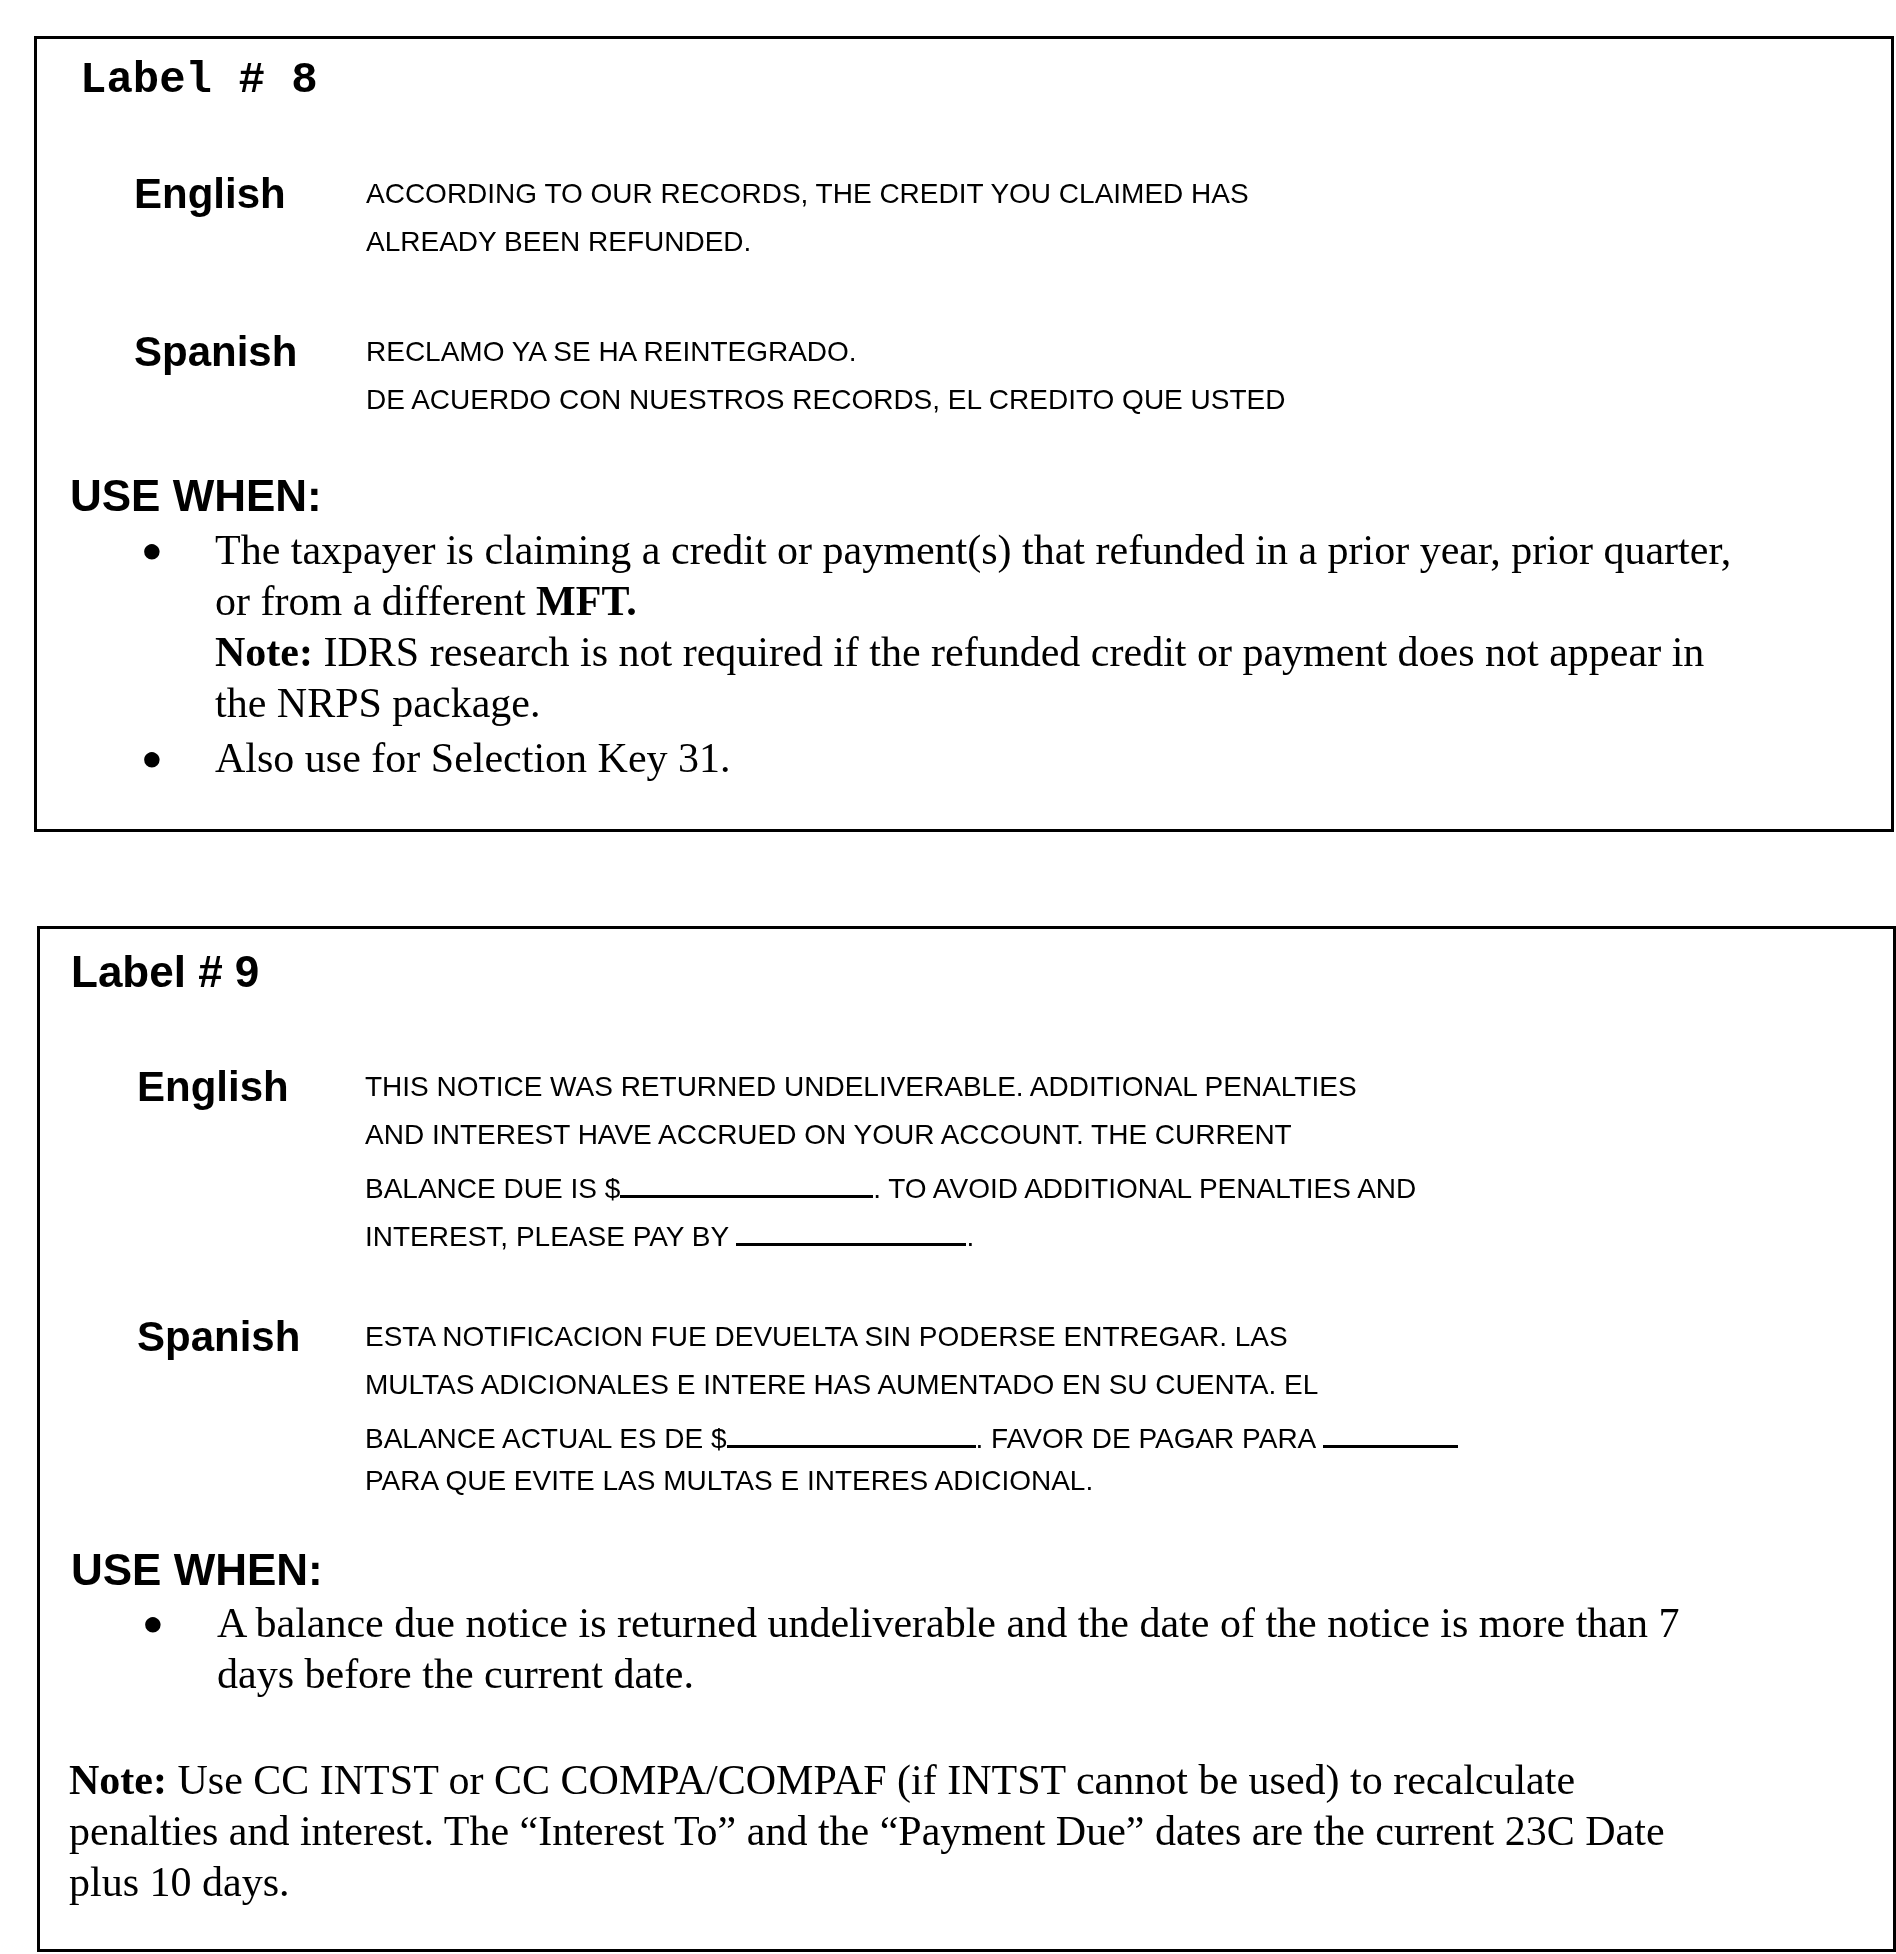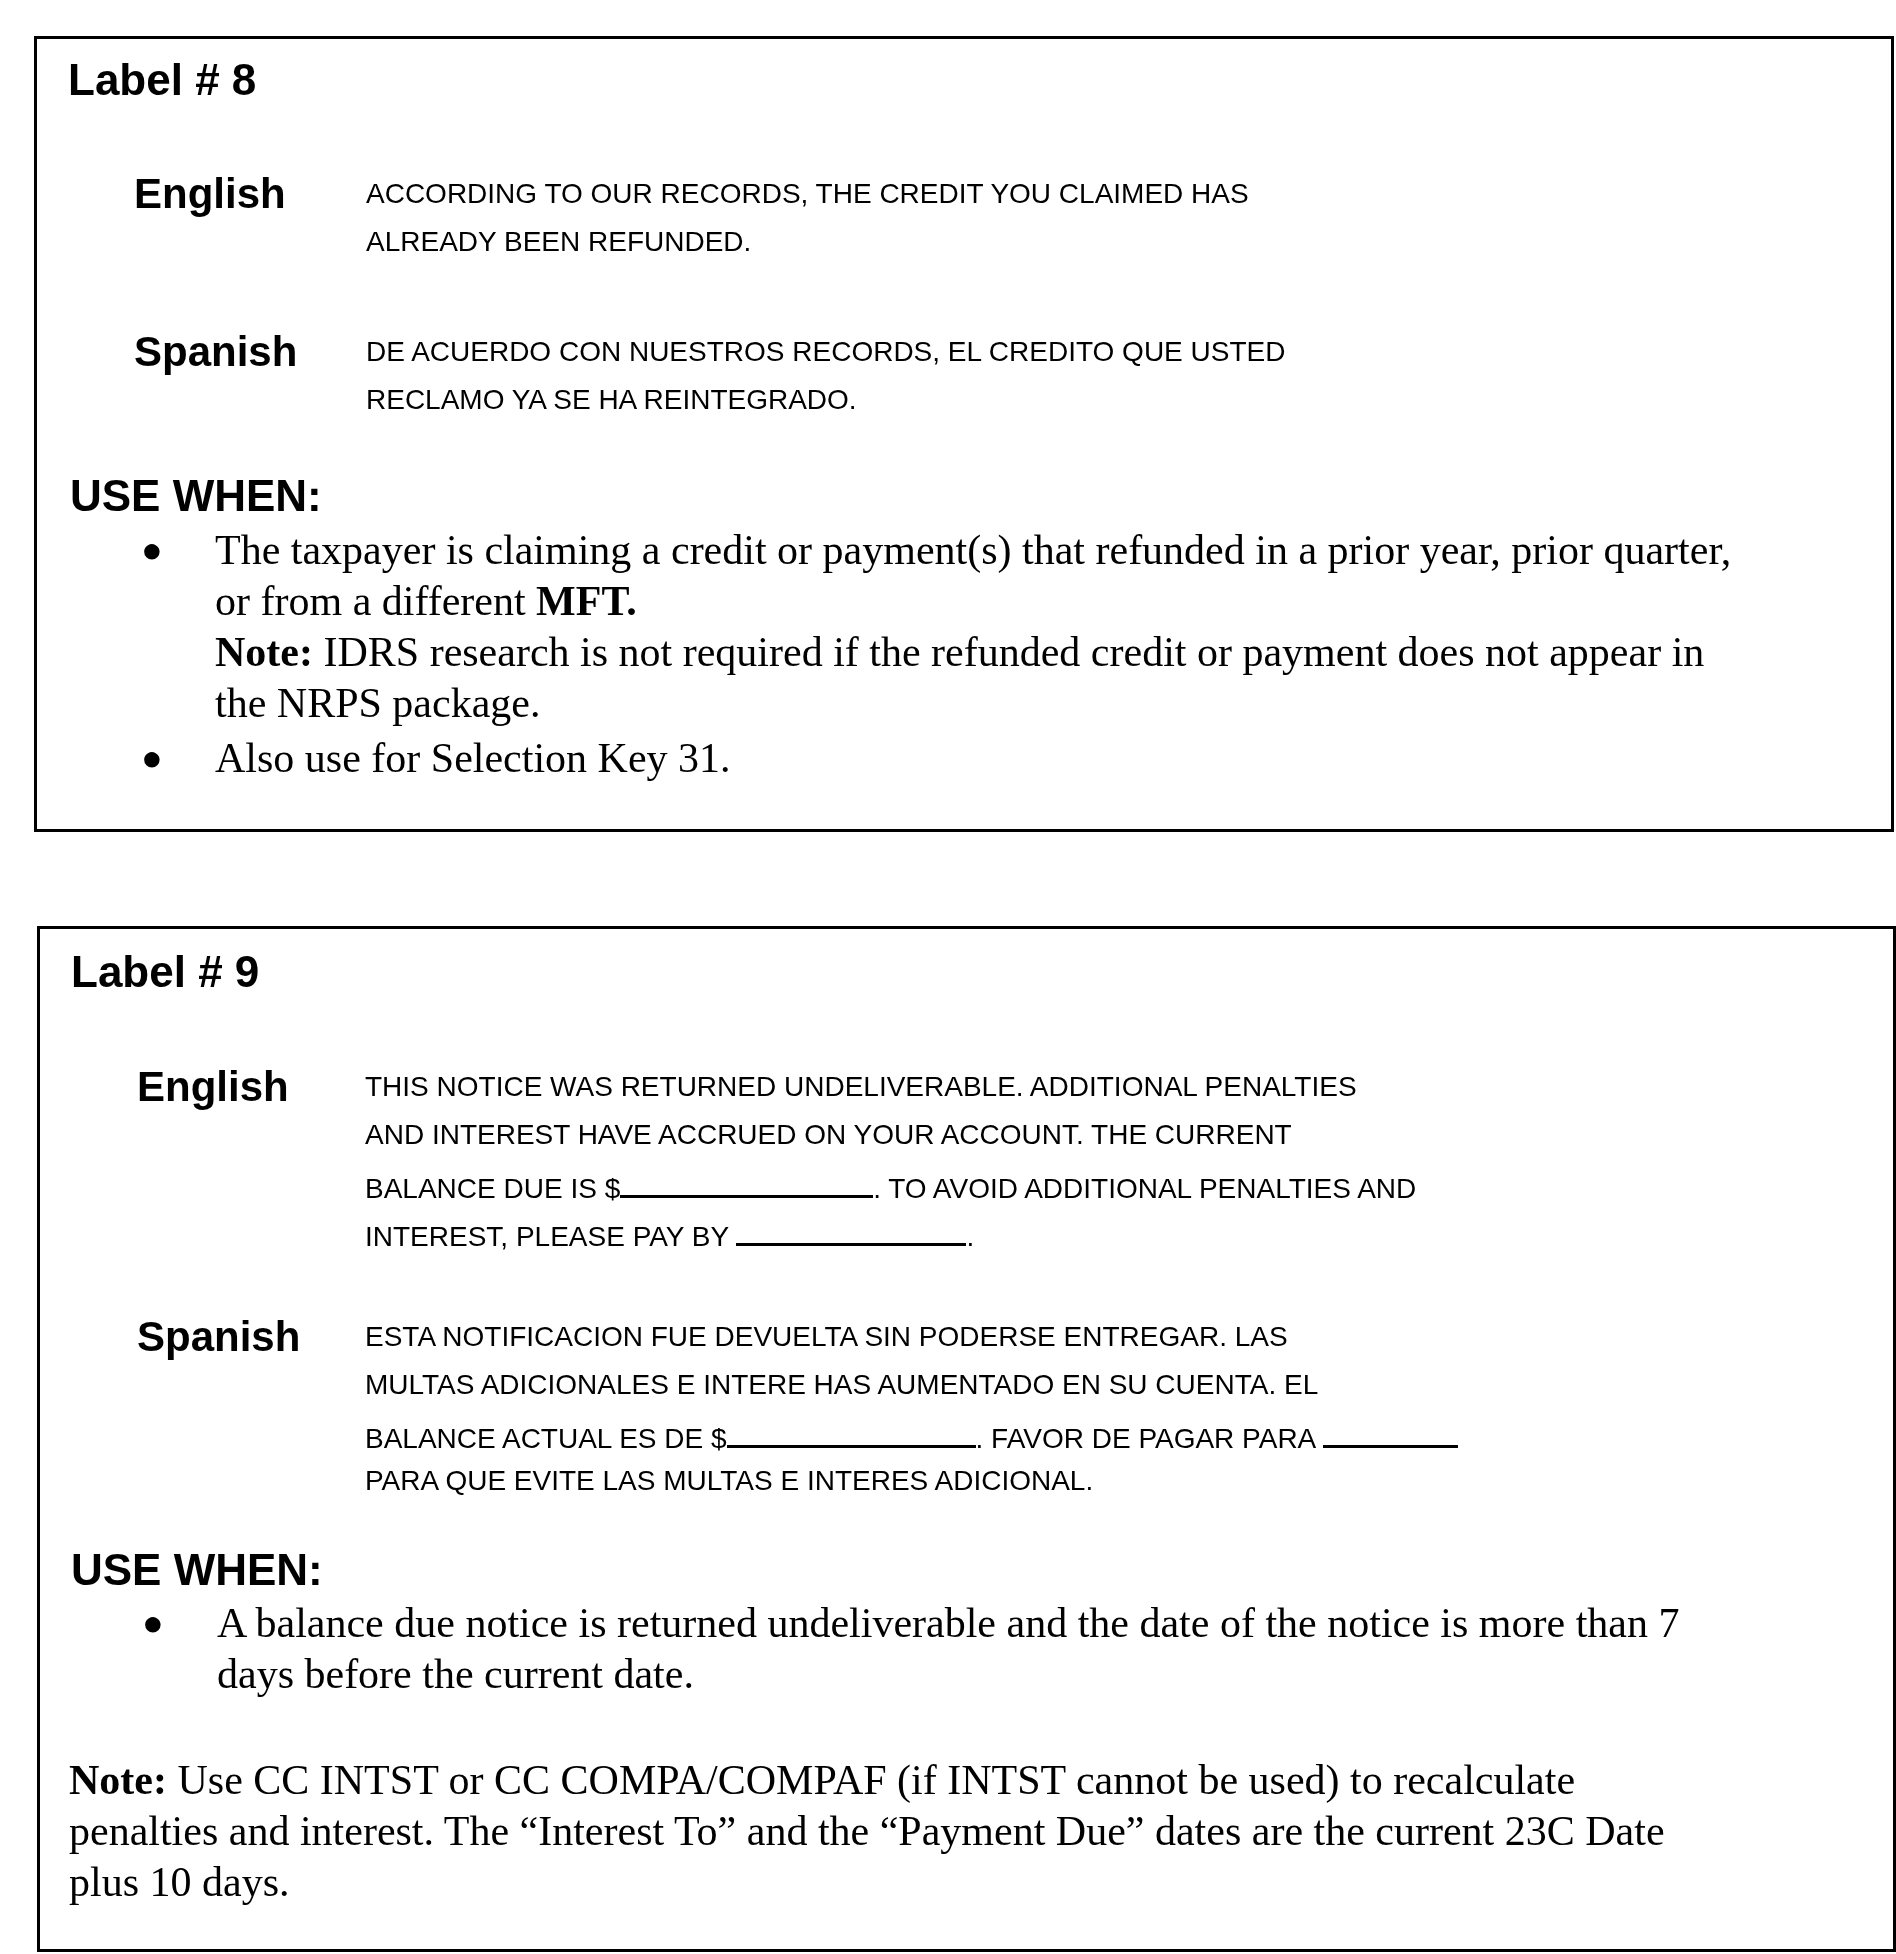--- a/index.html
+++ b/index.html
@@ -13,32 +13,32 @@
   .bullet { position: absolute; font-family: "Liberation Serif", serif; font-size: 36px; line-height: 51px; }
   .btext { position: absolute; font-family: "Liberation Serif", serif; font-size: 42px; line-height: 51px; white-space: nowrap; }
   .btext .line { display: block; height: 51px; }
   b { font-weight: bold; font-family: Liberation Serif, serif; }
 </style>
 </head>
 <body>
 
 <div class="box" style="left:34px; top:36px; width:1860px; height:796px;"></div>
 
-<div class="heading" style="left:68px; top:55px;">Label # 8</div>
+<div class="heading" style="left:80px; top:55px;font-family:Liberation Mono, monospace;">Label # 8</div>
 
 <div class="lang" style="left:117px; top:170px;">English</div>
 <div class="msg" style="left:366px; top:170px;">
   <span class="line">ACCORDING TO OUR RECORDS, THE CREDIT YOU CLAIMED HAS</span>
   <span class="line">ALREADY BEEN REFUNDED.</span>
 </div>
 
 <div class="lang" style="left:117px; top:328px;">Spanish</div>
 <div class="msg" style="left:366px; top:328px;">
+  <span class="line">RECLAMO YA SE HA REINTEGRADO.</span>
   <span class="line">DE ACUERDO CON NUESTROS RECORDS, EL CREDITO QUE USTED</span>
-  <span class="line">RECLAMO YA SE HA REINTEGRADO.</span>
 </div>
 
 <div class="heading" style="left:70px; top:471px;">USE WHEN:</div>
 
 <div class="bullet" style="left:141px; top:525px;">●</div>
 <div class="btext" style="left:215px; top:525px;">
   <span class="line">The taxpayer is claiming a credit or payment(s) that refunded in a prior year, prior quarter,</span>
   <span class="line"><span>or from a different </span><b>MFT.</b></span>
   <span class="line"><b>Note:</b><span> IDRS research is not required if the refunded credit or payment does not appear in</span></span>
   <span class="line">the NRPS package.</span>

